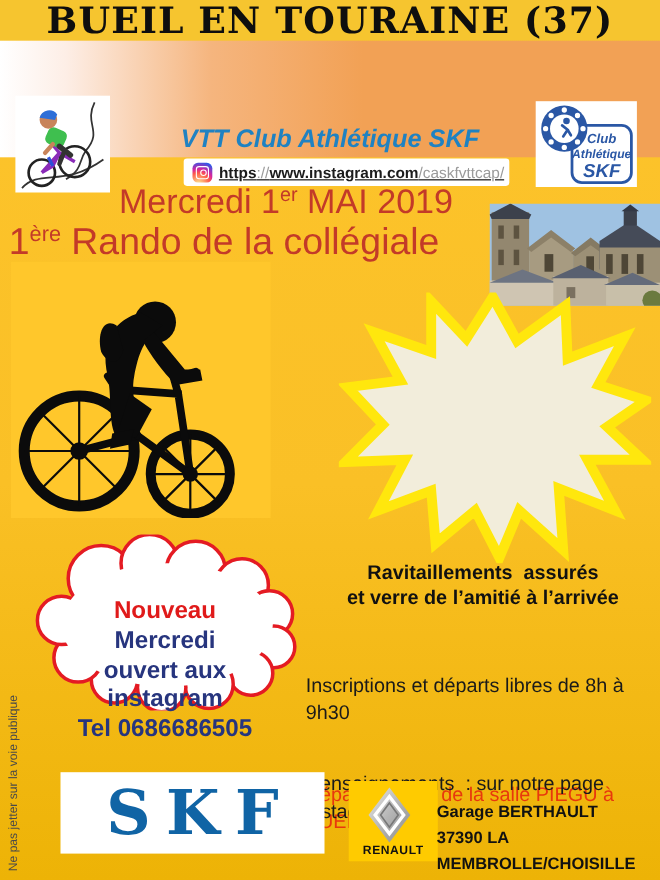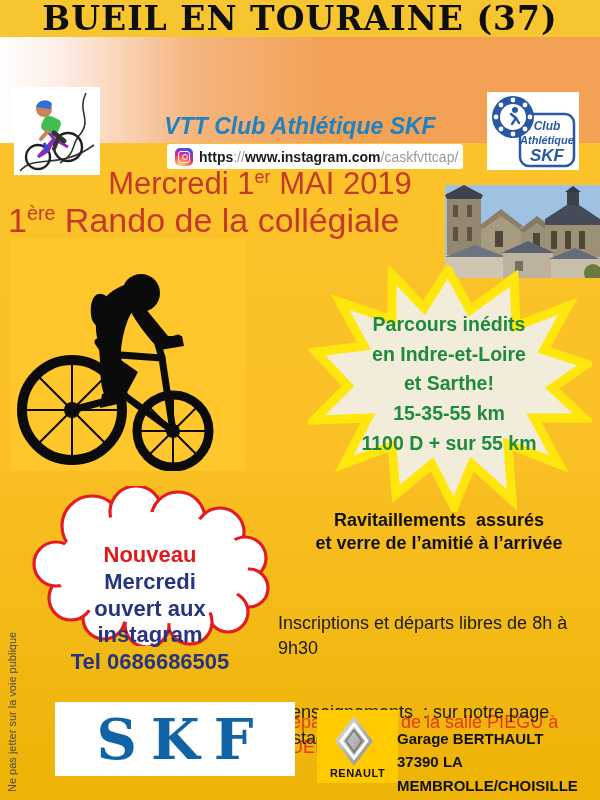--- a/index.html
+++ b/index.html
@@ -13,21 +13,21 @@
                  color:#0e0e0e;letter-spacing:1px;line-height:1;}
   
   .band-header{position:absolute;left:0;top:37px;width:600px;height:106px;
                background:linear-gradient(90deg,#ffffff 0%,#fdeee6 10%,#f5b57e 32%,#F2A155 55%,#F2A155 100%);}
   .kid-clip{position:absolute;left:14px;top:50px;width:86px;height:88px;background:#fff;}
   .club-name{position:absolute;left:140px;top:76px;width:320px;text-align:center;
              color:#1F82C2;font-size:23px;font-weight:bold;font-style:italic;}
   .club-logo{position:absolute;left:487px;top:55px;width:92px;height:78px;background:#fff;}
   
   .insta-bar{position:absolute;left:167px;top:144px;width:296px;height:25px;background:#fff;
-             border-radius:3px;display:flex;align-items:center;gap:6px;padding:0 8px;box-sizing:border-box;}
+             border-radius:3px;display:flex;align-items:center;gap:6px;padding:0 8px;box-sizing:border-box;text-decoration:underline;}
   .insta-icon{width:18px;height:18px;border-radius:5px;position:relative;flex:0 0 18px;
               background:radial-gradient(circle at 30% 110%,#fdf497 0%,#fd5949 45%,#d6249f 60%,#285AEB 90%);}
   .insta-icon::before{content:"";position:absolute;left:3px;top:3px;width:10px;height:10px;
               border:1.6px solid #fff;border-radius:3px;}
   .insta-icon::after{content:"";position:absolute;left:6.5px;top:6.5px;width:4px;height:4px;
               border:1.4px solid #fff;border-radius:50%;}
   .insta-url{font-size:14px;white-space:nowrap;}
   .insta-url .b{color:#1c1c1c;font-weight:bold;}
   .insta-url .g{color:#9a9a9a;}
   
@@ -194,27 +194,20 @@
         <path d="M108,120 L128,134 L114,160 L96,158 Z"></path>
         <path d="M112,152 L108,166 L90,170 L92,156 Z"></path>
       </g>
     </svg>
   </div>
 
   <div class="burst">
     <svg width="284" height="246" viewBox="0 0 284 246">
       <polygon points="140,4 162,44 206,12 208,60 260,40 236,84 279,98 244,122 276,152 226,152 251,198 200,178 204,234 164,198 146,241 124,198 88,228 84,180 36,198 60,152 6,154 40,120 8,86 56,80 32,36 84,54 84,8 116,42" fill="#F2EDDB" stroke="#FFE70D" stroke-width="9" stroke-linejoin="miter" stroke-miterlimit="14"></polygon>
     </svg>
-    <div class="burst-text">
-      <span>Parcours inédits</span>
-      <span>en Indre-et-Loire</span>
-      <span>et Sarthe!</span>
-      <span>15-35-55 km</span>
-      <span>1100 D + sur 55 km</span>
-    </div>
   </div>
 
   <div class="bubble">
     <svg width="240" height="160" viewBox="0 0 240 160">
       <g fill="#fff" stroke="#E41B23" stroke-width="3.2">
         <circle cx="62" cy="40" r="30"></circle>
           <circle cx="106" cy="26" r="26"></circle>
           <circle cx="148" cy="33" r="27"></circle>
         <circle cx="190" cy="46" r="24"></circle>
           <circle cx="215" cy="72" r="21"></circle>

